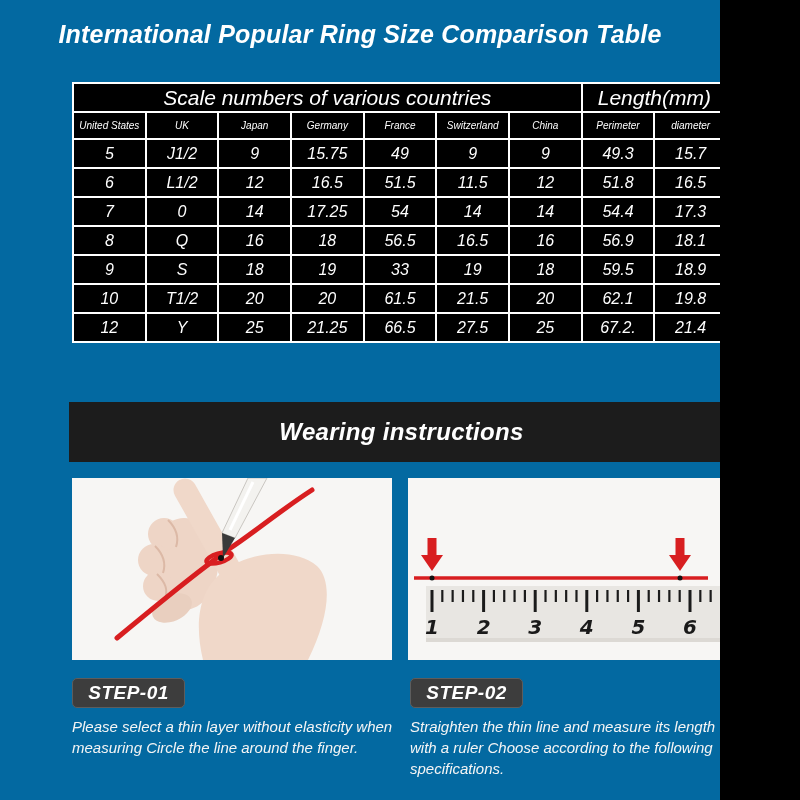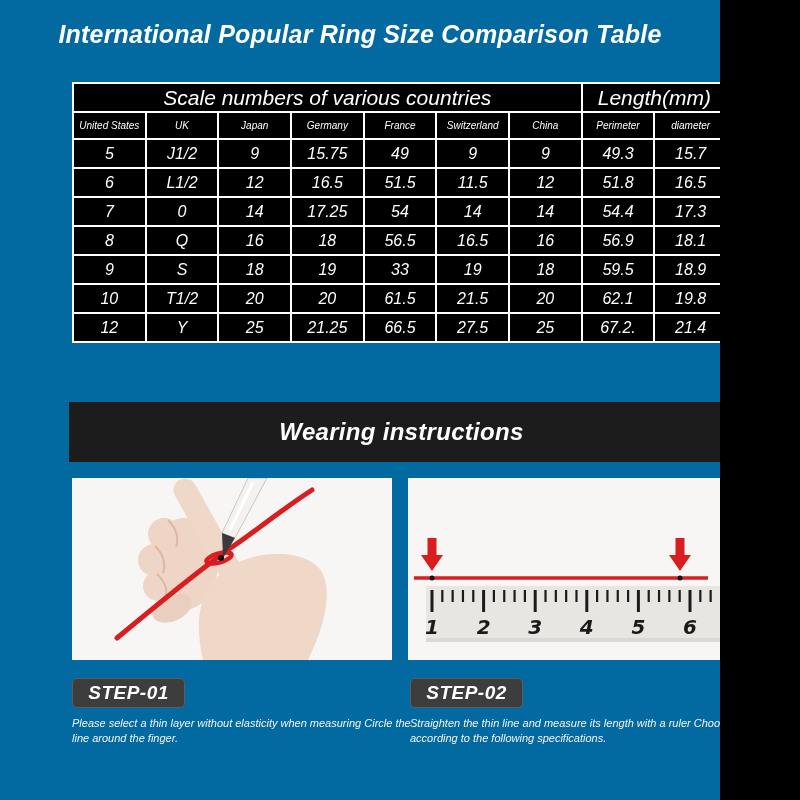--- a/index.html
+++ b/index.html
@@ -21,21 +21,21 @@
   .banner-label{color:#fff;font-size:24px;font-weight:700;letter-spacing:.3px;}
   
   .panel{position:absolute;top:478px;width:320px;height:182px;background:#f7f6f4;}
   .panel svg{display:block;width:320px;height:182px;}
   .panel-left{left:72px;} .panel-right{left:408px;}
   
   .badge{position:absolute;top:678px;width:113px;height:30px;background:#3d3d3d;
          border:1px solid #5d5d5d;border-radius:5px;color:#fff;font-size:19px;font-weight:700;
          display:flex;align-items:center;justify-content:center;letter-spacing:.5px;box-sizing:border-box;}
   .badge-1{left:72px;} .badge-2{left:410px;}
-  .desc{position:absolute;top:716px;color:#f5f5f5;font-size:11px;line-height:1.4;}
+  .desc{position:absolute;top:716px;color:#f5f5f5;font-size:15px;line-height:1.4;}
   .desc-1{left:72px;width:352px;} .desc-2{left:410px;width:335px;}
 </style>
 </head>
 <body>
 
 <div class="canvas">
 
   <div class="page-title">International Popular Ring Size Comparison Table</div>
 
   <table class="size-table">

